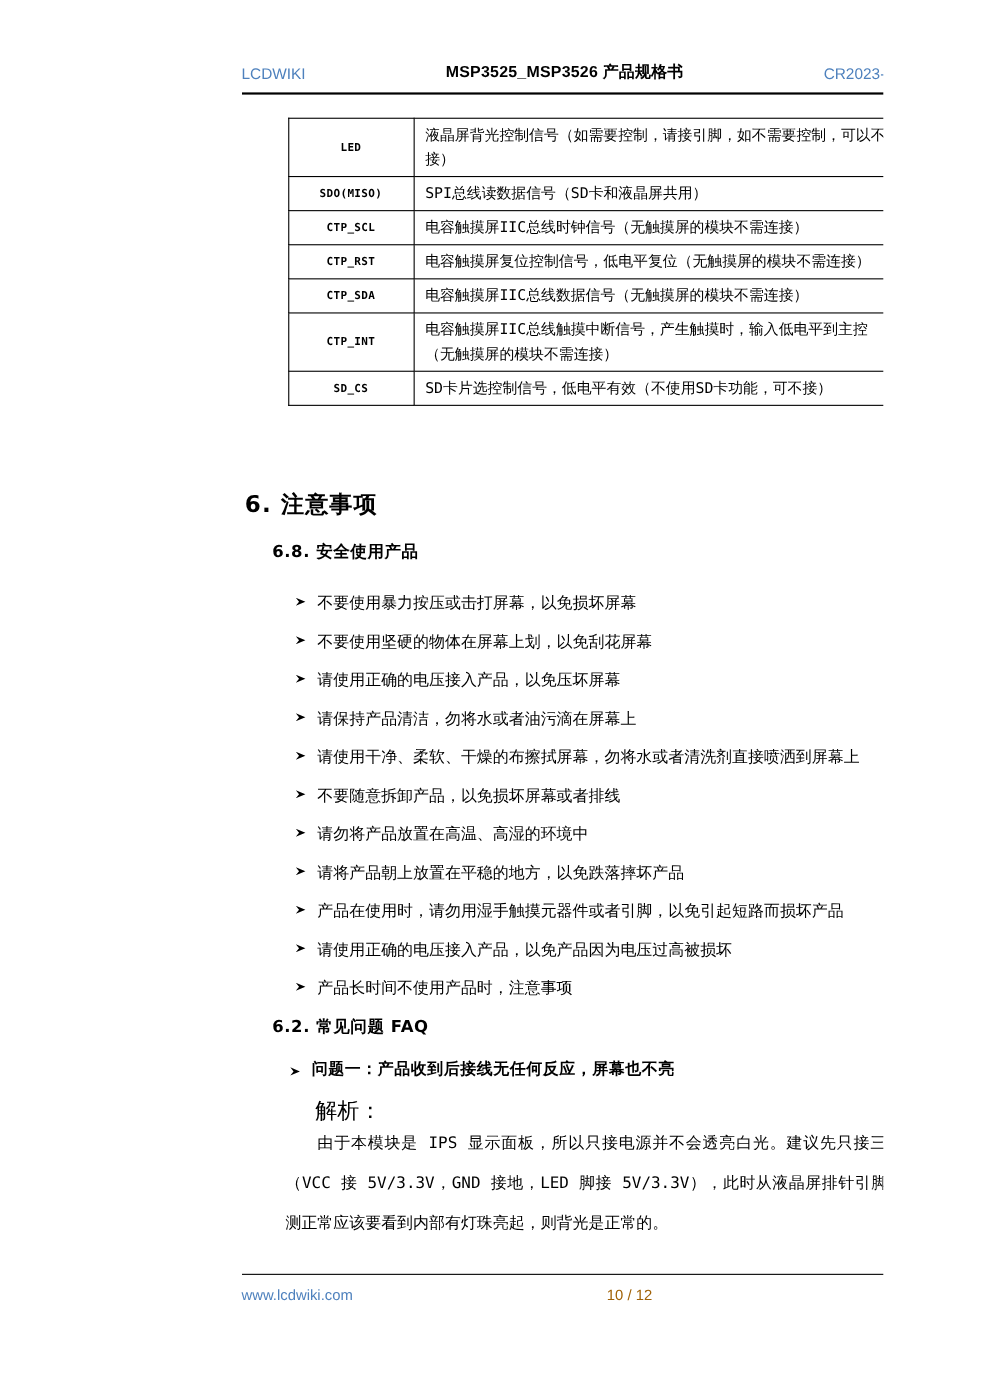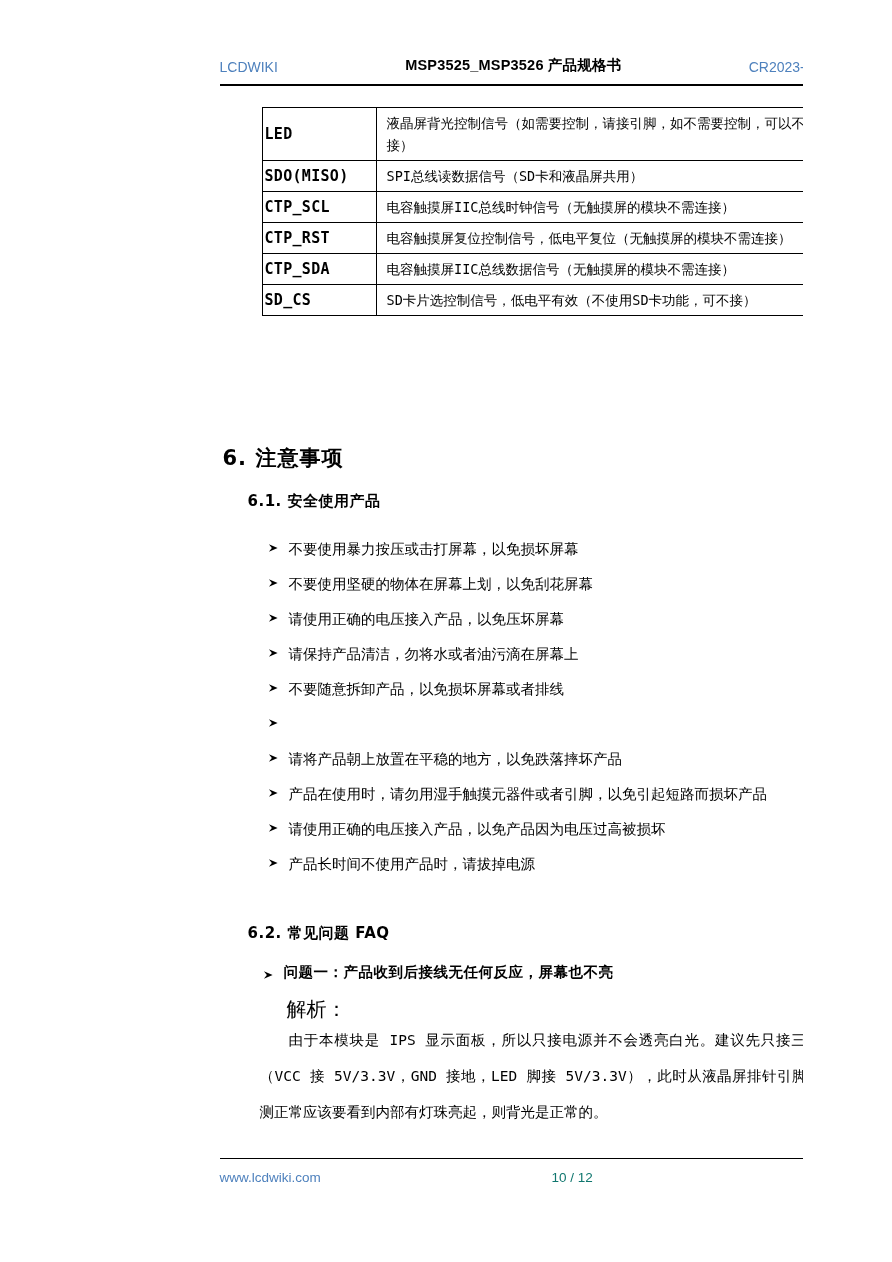--- a/index.html
+++ b/index.html
@@ -18,21 +18,21 @@
     border-bottom:2px solid #000; padding-bottom:9px;
     font-family:"Liberation Sans",sans-serif; font-size:14px;
   }
   .hdr-side { color:var(--accent_blue); }
   .hdr-title { color:#000; font-weight:600; font-size:14.5px; letter-spacing:.2px; }
 
   
   .pin-table { position:absolute; top:107px; left:172px; width:554px; border-collapse:collapse; }
   .pin-table td { border:1.6px solid #000; vertical-align:middle; }
   .pin-table td.pin {
-    width:114px; text-align:left; font-size:15px; letter-spacing:.3px;
+    width:114px; text-align:center; font-size:10px; letter-spacing:.3px;
     font-family:"DejaVu Sans Mono",monospace; font-weight:600; padding:4px 2px;
   }
   .pin-table td.desc {
     font-size:13.5px; line-height:22px; padding:4px 8px 4px 10px;
   }
 
   
   .h6 {
     position:absolute; top:444px; left:133px;
     font-size:21px; font-weight:700; font-family:"DejaVu Sans",sans-serif; letter-spacing:1px;
@@ -58,21 +58,21 @@
   }
 
   
   .doc-footer {
     position:absolute; top:1158px; left:130px; width:632px;
     border-top:1.5px solid #000; padding-top:11px;
     display:flex; justify-content:space-between; align-items:center;
     font-family:"Liberation Sans",sans-serif; font-size:13.5px;gap:18px;
   }
   .ftr-link, .ftr-ver { color:var(--accent_blue); text-decoration:none; }
-  .ftr-page { color:#0f766e; }
+  .ftr-page { color:#a16207; }
 </style>
 </head>
 <body>
 
 <div class="page">
 
   <div class="doc-header">
     <span class="hdr-side">LCDWIKI</span>
     <span class="hdr-title">MSP3525_MSP3526 产品规格书</span>
     <span class="hdr-side">CR2023-MI2434</span>
@@ -94,28 +94,32 @@
       </tr>
       <tr>
         <td class="pin">CTP_RST</td>
         <td class="desc">电容触摸屏复位控制信号，低电平复位（无触摸屏的模块不需连接）</td>
       </tr>
       <tr>
         <td class="pin">CTP_SDA</td>
         <td class="desc">电容触摸屏IIC总线数据信号（无触摸屏的模块不需连接）</td>
       </tr>
       <tr>
+        <td class="pin">CTP_INT</td>
+        <td class="desc">电容触摸屏IIC总线触摸中断信号，产生触摸时，输入低电平到主控（无触摸屏的模块不需连接）</td>
+      </tr>
+      <tr>
         <td class="pin">SD_CS</td>
         <td class="desc">SD卡片选控制信号，低电平有效（不使用SD卡功能，可不接）</td>
       </tr>
     </tbody>
   </table>
 
   <div class="h6">6. 注意事项</div>
-  <div class="hsub h61">6.1. 安全使用产品</div>
+  <div class="hsub h61">6.8. 安全使用产品</div>
 
   <ul class="bullets">
     <li>
         <span class="arrow"><svg width="11" height="12" viewBox="0 0 12 12">
             <path d="M1 2 L10.5 6 L1 10 L4.2 6 Z" fill="#000"></path>
           </svg></span>
         <span>不要使用暴力按压或击打屏幕，以免损坏屏幕</span>
       </li>
     <li>
         <span class="arrow"><svg width="11" height="12" viewBox="0 0 12 12">
@@ -132,26 +136,33 @@
     <li>
         <span class="arrow"><svg width="11" height="12" viewBox="0 0 12 12">
             <path d="M1 2 L10.5 6 L1 10 L4.2 6 Z" fill="#000"></path>
           </svg></span>
         <span>请保持产品清洁，勿将水或者油污滴在屏幕上</span>
       </li>
     <li>
         <span class="arrow"><svg width="11" height="12" viewBox="0 0 12 12">
             <path d="M1 2 L10.5 6 L1 10 L4.2 6 Z" fill="#000"></path>
           </svg></span>
+        <span>请使用干净、柔软、干燥的布擦拭屏幕，勿将水或者清洗剂直接喷洒到屏幕上</span>
+      </li>
+    <li>
+        <span class="arrow"><svg width="11" height="12" viewBox="0 0 12 12">
+            <path d="M1 2 L10.5 6 L1 10 L4.2 6 Z" fill="#000"></path>
+          </svg></span>
         <span>不要随意拆卸产品，以免损坏屏幕或者排线</span>
       </li>
     <li>
         <span class="arrow"><svg width="11" height="12" viewBox="0 0 12 12">
             <path d="M1 2 L10.5 6 L1 10 L4.2 6 Z" fill="#000"></path>
           </svg></span>
+        <span>请勿将产品放置在高温、高湿的环境中</span>
       </li>
     <li>
         <span class="arrow"><svg width="11" height="12" viewBox="0 0 12 12">
             <path d="M1 2 L10.5 6 L1 10 L4.2 6 Z" fill="#000"></path>
           </svg></span>
         <span>请将产品朝上放置在平稳的地方，以免跌落摔坏产品</span>
       </li>
     <li>
         <span class="arrow"><svg width="11" height="12" viewBox="0 0 12 12">
             <path d="M1 2 L10.5 6 L1 10 L4.2 6 Z" fill="#000"></path>
@@ -161,21 +172,21 @@
     <li>
         <span class="arrow"><svg width="11" height="12" viewBox="0 0 12 12">
             <path d="M1 2 L10.5 6 L1 10 L4.2 6 Z" fill="#000"></path>
           </svg></span>
         <span>请使用正确的电压接入产品，以免产品因为电压过高被损坏</span>
       </li>
     <li>
         <span class="arrow"><svg width="11" height="12" viewBox="0 0 12 12">
             <path d="M1 2 L10.5 6 L1 10 L4.2 6 Z" fill="#000"></path>
           </svg></span>
-        <span>产品长时间不使用产品时，请拔掉电源</span>
+        <span>产品长时间不使用产品时，注意事项</span>
       </li>
   </ul>
 
   <div class="hsub h62">6.2. 常见问题 FAQ</div>
 
   <div class="faq-q">
     <span class="arrow"><svg width="11" height="12" viewBox="0 0 12 12">
           <path d="M1 2 L10.5 6 L1 10 L4.2 6 Z" fill="#000"></path>
         </svg></span>
     <span>问题一：产品收到后接线无任何反应，屏幕也不亮</span>

